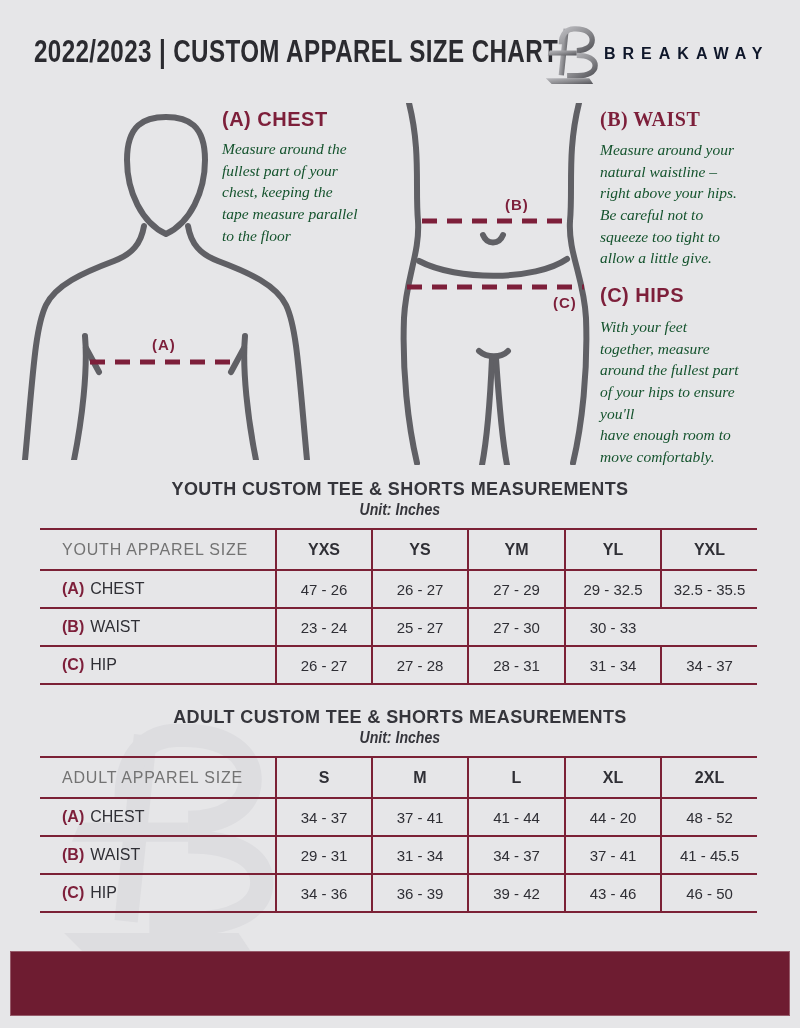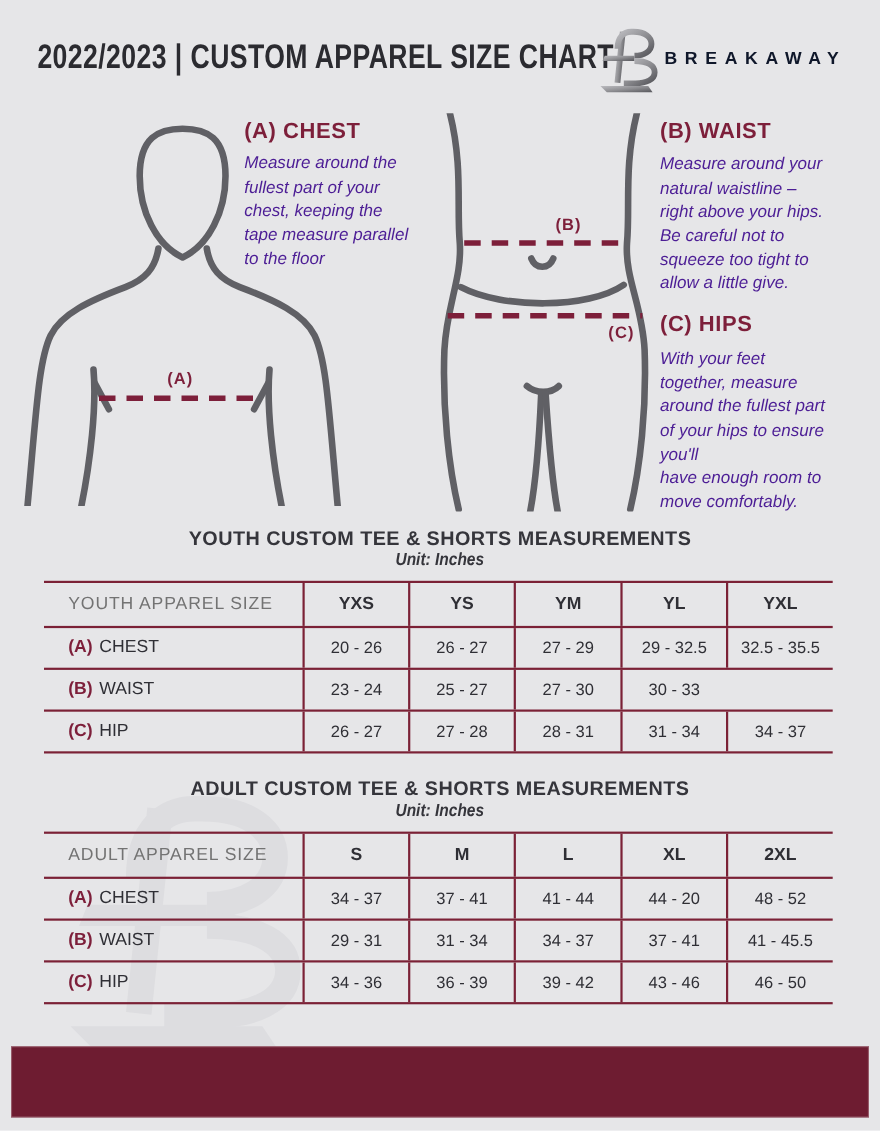--- a/index.html
+++ b/index.html
@@ -34,22 +34,23 @@
     font-size:15px;font-weight:bold;color:#7d1f3a;letter-spacing:1px;
   }
   
   .guide-head{
     position:absolute;z-index:2;
     font-size:20px;font-weight:bold;color:#7d1f3a;letter-spacing:0.5px;
     white-space:nowrap;
   }
   .guide-body{
     position:absolute;z-index:2;
-    font-size:15.5px;font-style:italic;color:#4c1d95;line-height:1.4;
+    font-size:15.5px;font-style:italic;color:#14532d;line-height:1.4;
     white-space:pre-line;
+    font-family:Liberation Serif, serif;
   }
   
   .sec-title{
     position:absolute;left:0;right:0;text-align:center;z-index:1;
     font-size:18px;font-weight:bold;color:#35353b;letter-spacing:0.4px;
   }
   .sec-sub{
     position:absolute;left:0;right:0;text-align:center;z-index:1;
     font-size:16px;font-weight:bold;font-style:italic;color:#35353b;
   }
@@ -140,21 +141,21 @@
   <span class="marker" style="left:505px;top:196px;">(B)</span>
   <span class="marker" style="left:553px;top:294px;">(C)</span>
 
   <div class="guide-head" style="left:222px;top:108px;">(A) CHEST</div>
   <div class="guide-body" style="left:222px;top:138px;width:200px;">Measure around the
 fullest part of your
 chest, keeping the
 tape measure parallel
 to the floor</div>
 
-  <div class="guide-head" style="left:600px;top:108px;">(B) WAIST</div>
+  <div class="guide-head" style="left:600px;top:108px;font-family:Liberation Serif, serif;">(B) WAIST</div>
   <div class="guide-body" style="left:600px;top:139px;width:195px;">Measure around your
 natural waistline –
 right above your hips.
 Be careful not to
 squeeze too tight to
 allow a little give.</div>
 
   <div class="guide-head" style="left:600px;top:284px;">(C) HIPS</div>
   <div class="guide-body" style="left:600px;top:316px;width:200px;">With your feet
 together, measure
@@ -174,21 +175,21 @@
       <div class="c">YS</div>
       <div class="c">YM</div>
       <div class="c">YL</div>
       <div class="c">YXL</div>
     </div>
     <div class="row">
       <div class="c lbl">
           <span class="pfx">(A)</span>
           <span>CHEST</span>
         </div>
-      <div class="c">20 - 26</div>
+      <div class="c">47 - 26</div>
       <div class="c">26 - 27</div>
       <div class="c">27 - 29</div>
       <div class="c">29 - 32.5</div>
       <div class="c">32.5 - 35.5</div>
     </div>
     <div class="row">
       <div class="c lbl">
           <span class="pfx">(B)</span>
           <span>WAIST</span>
         </div>

